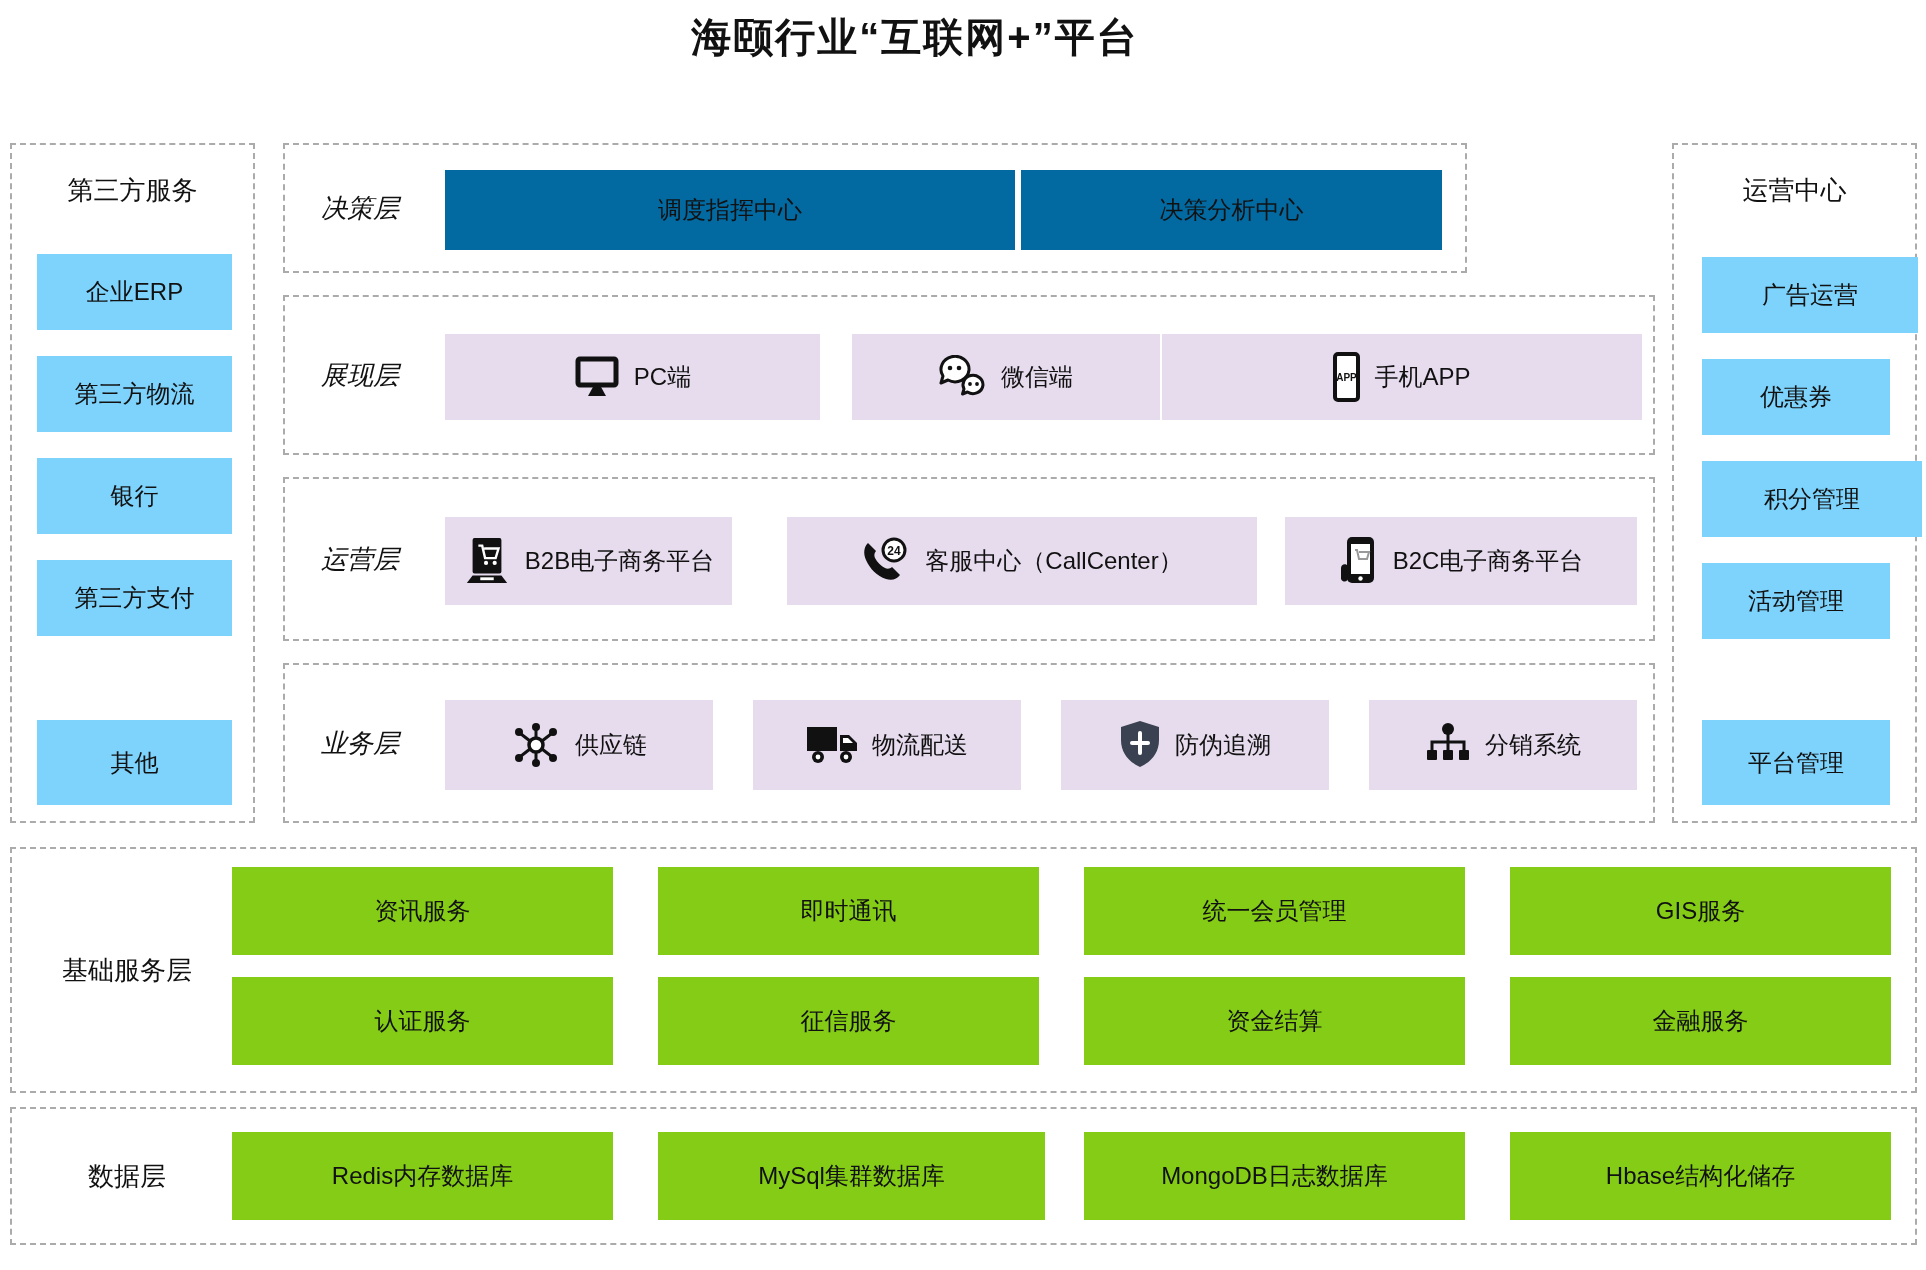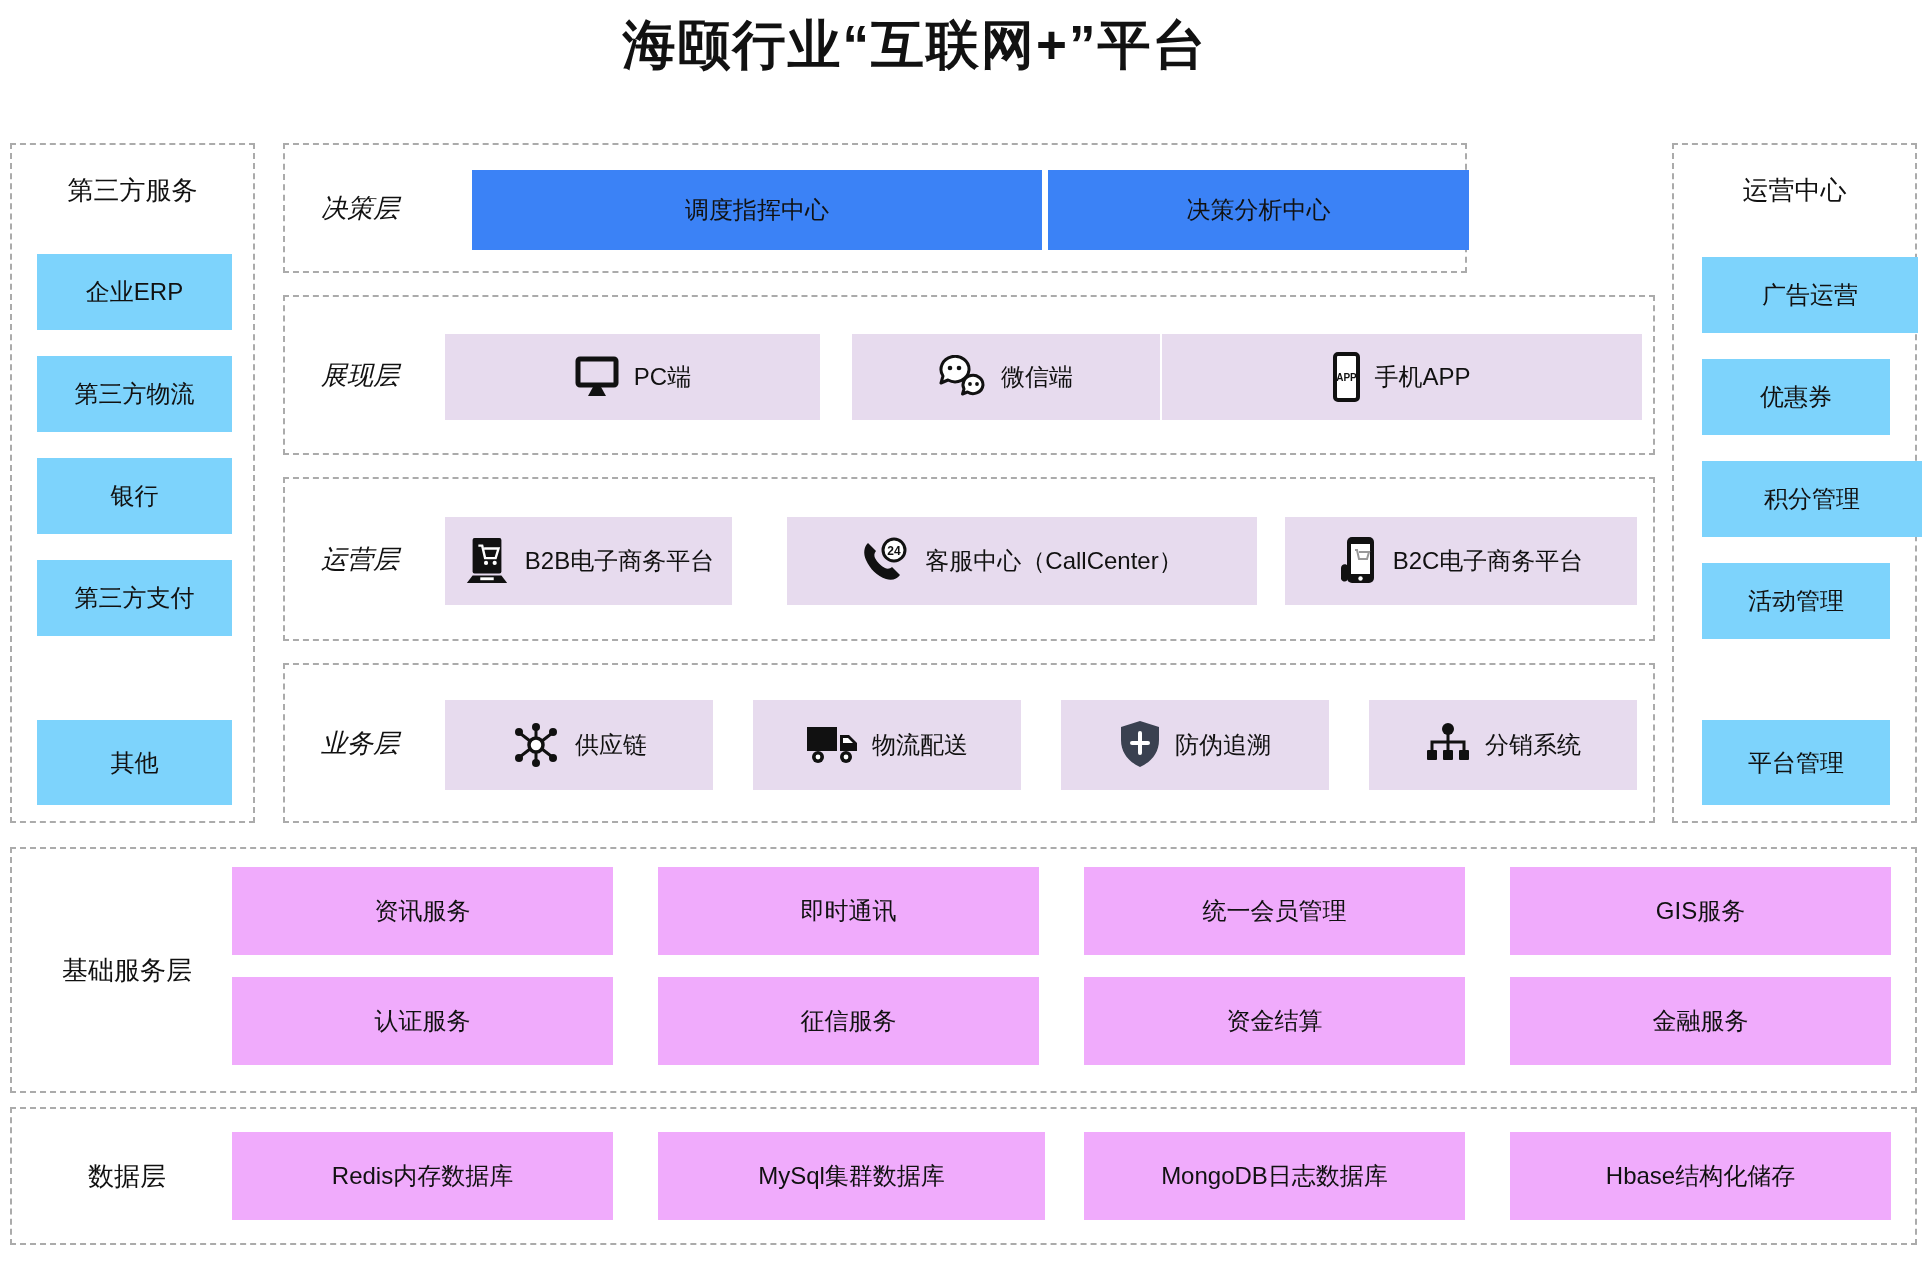--- a/index.html
+++ b/index.html
@@ -1,32 +1,32 @@
 <!DOCTYPE html>
 <html><head>
 <meta charset="utf-8">
 <style>
   html,body{margin:0;padding:0;background:#fff;}
   .canvas{position:relative;width:1926px;height:1270px;background:#fff;
           font-family:"Liberation Sans","DejaVu Sans",sans-serif;color:#111;overflow:hidden;}
   .title{position:absolute;top:10px;left:0;width:1830px;text-align:center;
-         font-size:53px;font-weight:bold;letter-spacing:2px;margin:0;}
+         font-size:40px;font-weight:bold;letter-spacing:2px;margin:0;}
   .panel{position:absolute;border:2px dashed #ababab;box-sizing:border-box;}
   .panel-header{position:absolute;left:0;top:28px;width:100%;text-align:center;font-size:26px;}
   .side-box{position:absolute;background:#7dd3fc;display:flex;align-items:center;justify-content:center;
             font-size:24px;color:#111;}
   .layer-label{position:absolute;left:0;top:0;height:100%;width:150px;display:flex;
                align-items:center;justify-content:center;font-size:26px;font-style:italic;}
   .bottom-label{position:absolute;left:10px;top:0;height:100%;width:210px;display:flex;
                 align-items:center;justify-content:center;font-size:26px;}
   .box{position:absolute;display:flex;align-items:center;justify-content:center;gap:14px;
        font-size:24px;box-sizing:border-box;}
-  .blue{background:#3b82f6;margin-left:27px;}
+  .blue{background:#0369a1;}
   .pink{background:#e7dbee;}
-  .svc{background:#f0abfc;text-align:center;}
+  .svc{background:#84cc16;text-align:center;}
   .icon{flex:0 0 auto;display:flex;align-items:center;}
 </style>
 </head>
 <body>
 
 <div class="canvas">
 
   <h1 class="title">海颐行业“互联网+”平台</h1>
 
   <div class="panel" style="left:10px;top:143px;width:245px;height:680px">

